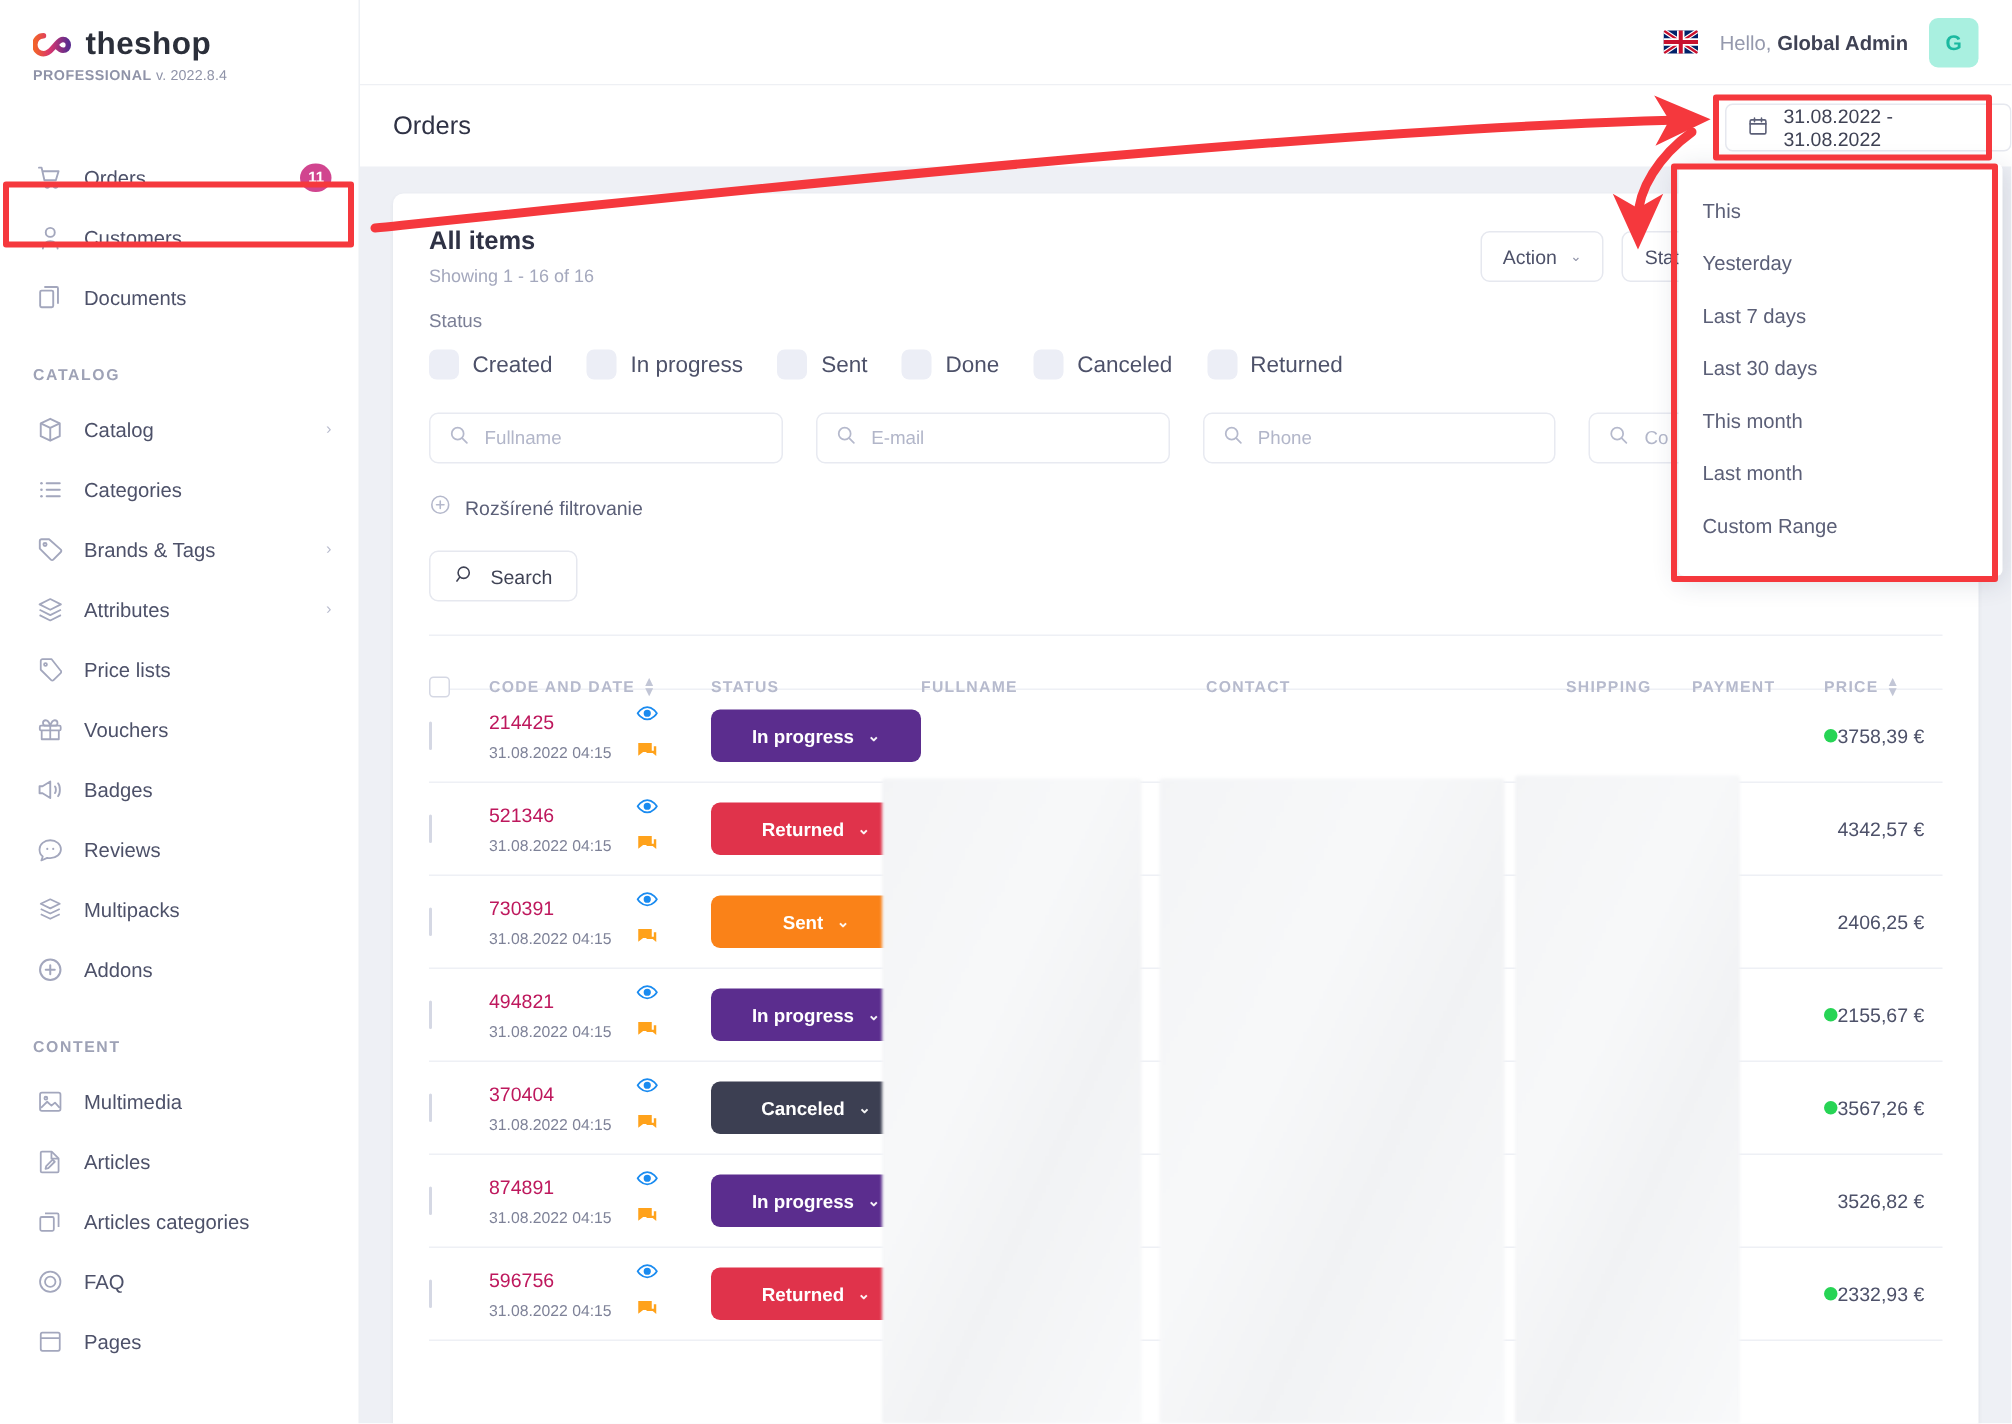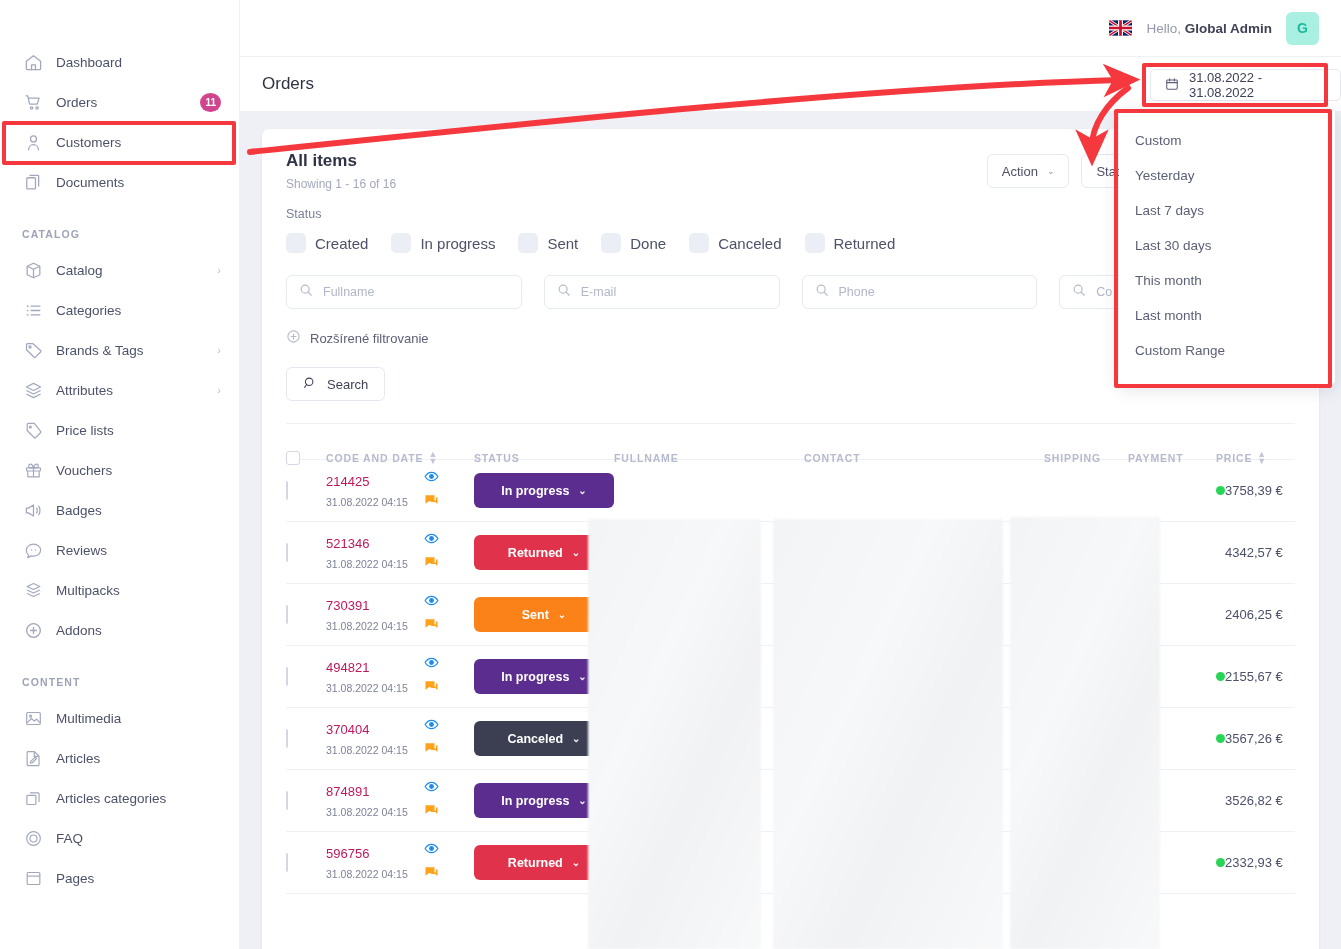--- a/index.html
+++ b/index.html
@@ -243,32 +243,44 @@
     position: absolute; left: 0; top: 0; width: 1341px; height: 949px;
     z-index: 55; pointer-events: none;
   }
 </style>
 </head>
 <body>
 
 <div id="root">
 
   <aside class="sidebar">
-
-    <nav class="nav">
-
-      <div class="nav-item">
-        <span class="ico">
-          <svg viewBox="0 0 24 24" fill="none" stroke="currentColor" stroke-width="1.6" stroke-linecap="round" stroke-linejoin="round">
-            <path d="M3 10.5 12 3.5l9 7V20a1 1 0 0 1-1 1H4a1 1 0 0 1-1-1z"></path>
-              <path d="M9.5 21v-6h5v6"></path>
+    <div class="brand">
+      <div class="brand-row">
+        <span>
+          <svg class="brand-mark" viewBox="0 0 34 24">
+            <defs>
+              <linearGradient id="lg" x1="0" y1="0" x2="1" y2="0">
+                <stop offset="0" stop-color="#f2622a"></stop>
+                <stop offset=".45" stop-color="#d8356e"></stop>
+                <stop offset="1" stop-color="#5b2d8e"></stop>
+              </linearGradient>
+            </defs>
+            <path d="M8.5 4.5C4.4 4.5 1.5 7.6 1.5 11.8s3 7.3 7 7.3c3.2 0 5.3-1.9 7.4-4.4l3.2-3.8c1.9-2.2 3.2-3.4 5.2-3.4 2.6 0 4.3 1.9 4.3 4.4s-1.7 4.4-4.3 4.4c-2 0-3.3-1.1-5.2-3.3" fill="none" stroke="url(#lg)" stroke-width="4.4" stroke-linecap="round"></path>
           </svg>
         </span>
-        <span class="nav-label">Dashboard</span>
-      </div>
+        <span class="brand-name">theshop</span>
+      </div>
+      <div class="brand-sub">
+        <span>PROFESSIONAL</span>
+        <span class="ver">v. 2022.8.4</span>
+      </div>
+    </div>
+
+    <nav class="nav">
+
 
       <div class="nav-item">
         <span class="ico">
           <svg viewBox="0 0 24 24" fill="none" stroke="currentColor" stroke-width="1.6" stroke-linecap="round" stroke-linejoin="round">
             <path d="M2.5 3.5h2.2l2.4 10.6h9.6l2.3-7.6H6.2"></path>
               <circle cx="9.5" cy="19" r="1.5"></circle>
               <circle cx="16.5" cy="19" r="1.5"></circle>
           </svg>
         </span>
         <span class="nav-label">Orders</span>
@@ -878,21 +890,21 @@
     <span>
       <svg width="14" height="14" viewBox="0 0 24 24" fill="none" stroke="#5b5f77" stroke-width="1.8">
         <rect x="3" y="5" width="18" height="16" rx="1.6"></rect>
           <path d="M3 9.6h18M8 3v4M16 3v4" stroke-linecap="round"></path>
       </svg>
     </span>
     <span>31.08.2022 - 31.08.2022</span>
   </div>
 
   <div class="dropdown">
-    <div class="dd-item">Custom</div>
+    <div class="dd-item">This</div>
     <div class="dd-item">Yesterday</div>
     <div class="dd-item">Last 7 days</div>
     <div class="dd-item">Last 30 days</div>
     <div class="dd-item">This month</div>
     <div class="dd-item">Last month</div>
     <div class="dd-item">Custom Range</div>
   </div>
 
   <svg class="anno-svg">
     <defs>

